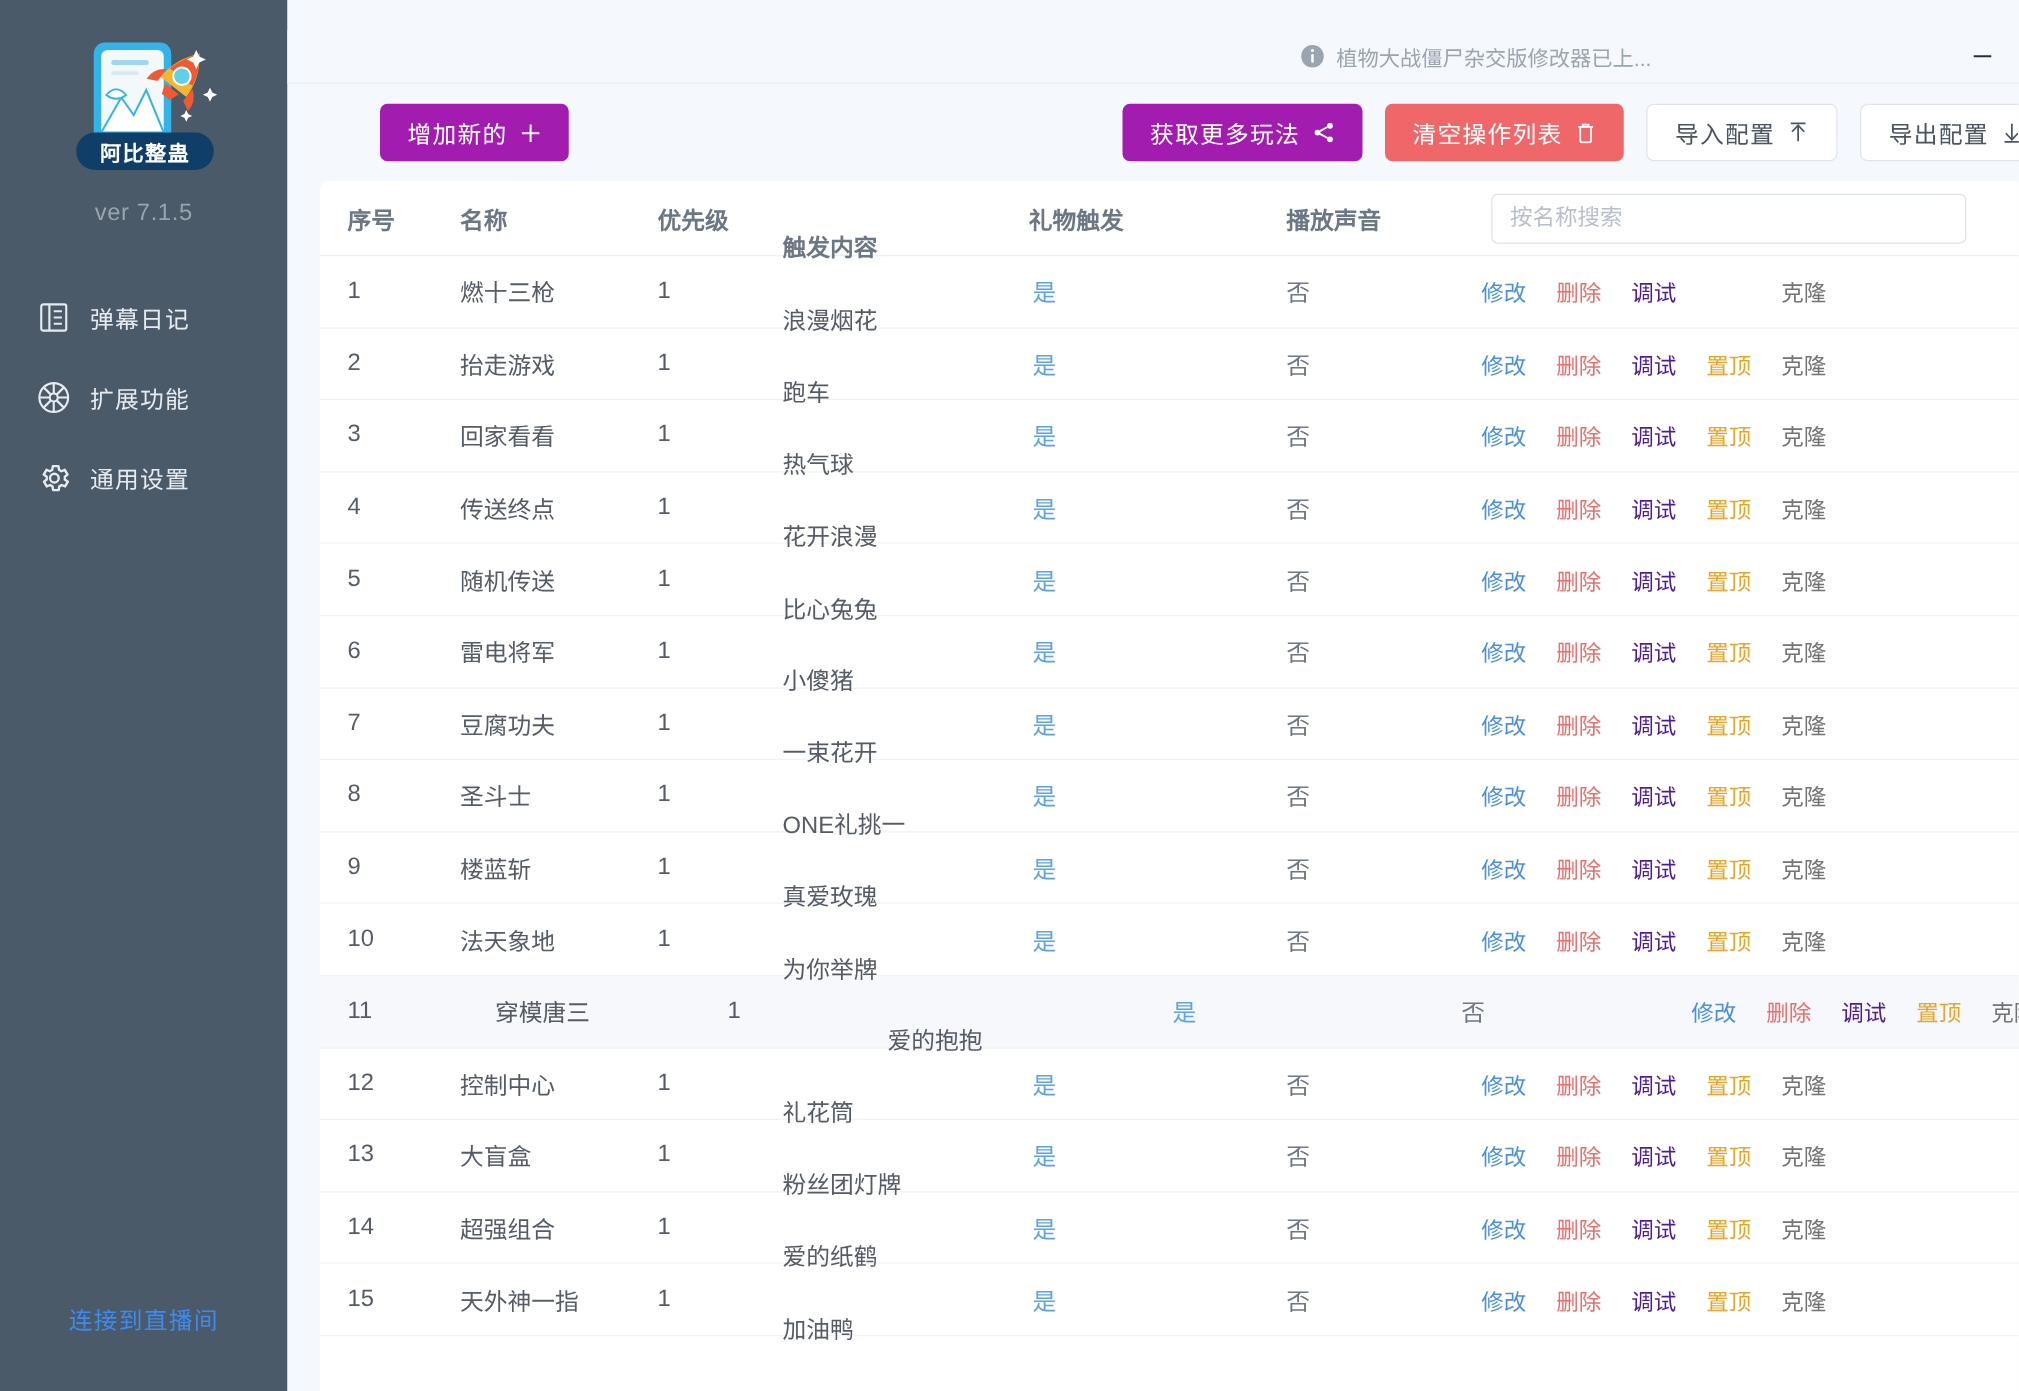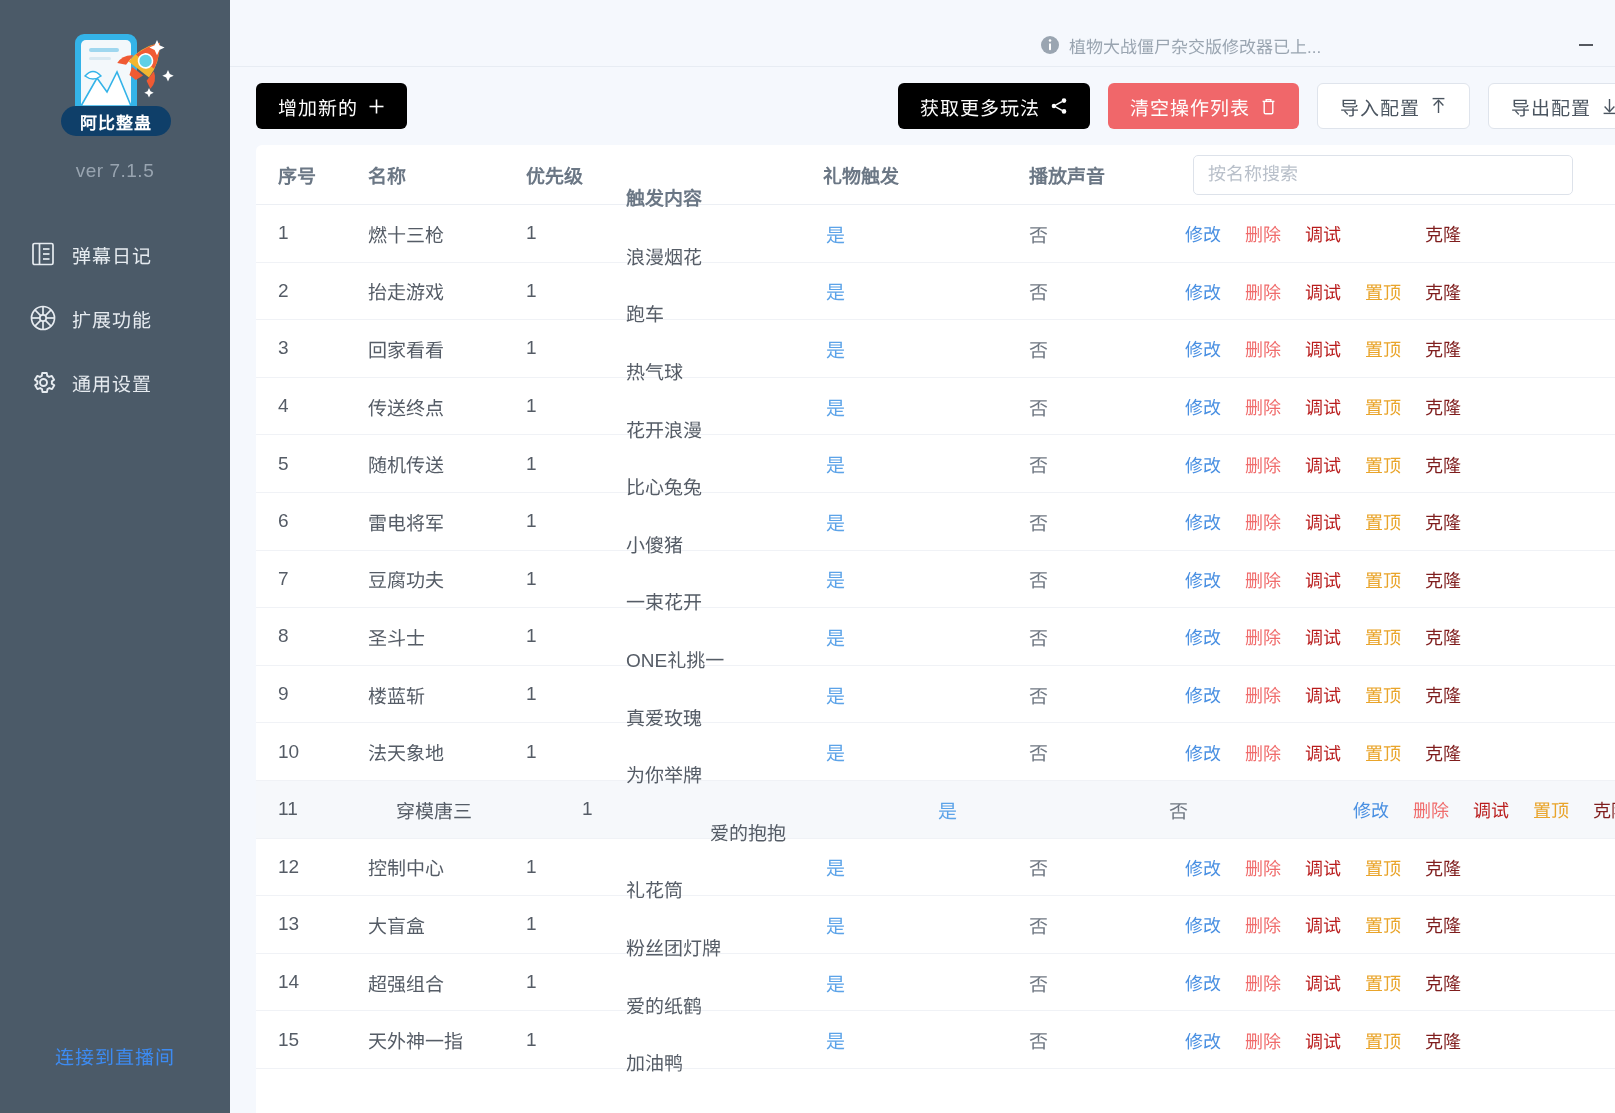--- a/index.html
+++ b/index.html
@@ -59,21 +59,21 @@
     display: flex; align-items: center;
     padding: 0 26px 0 26px;
   }
   .btn {
     height: 46px; border-radius: 6px; border: none;
     font-family: inherit; font-size: 19px; letter-spacing: 1px;
     display: inline-flex; align-items: center; justify-content: center;
     cursor: pointer; padding: 0 22px; white-space: nowrap;
   }
   .btn .bi { margin-left: 10px; display: inline-flex; align-items: center; }
-  .btn-blue { background: #000000; color: #fff; }
+  .btn-blue { background: #a21caf; color: #fff; margin-left: 48px; }
   .btn-red { background: #f0676a; color: #fff; }
   .btn-ghost { background: #fff; color: #4b5560; border: 1px solid #dfe4ec; }
   .spacer { flex: 1; }
   .gap { width: 18px; flex: 0 0 18px; }
 
   
   .table-card {
     margin: 0 26px; background: #fff;
     border-radius: 6px 6px 0 0;
     flex: 1; display: flex; flex-direction: column; overflow: hidden;
@@ -105,23 +105,23 @@
 
   .link-yes { color: #5ca3e8; cursor: pointer; }
   .txt-no   { color: #707883; }
 
   .act {
     font-size: 18px; cursor: pointer; white-space: nowrap;
     width: 60px; text-align: center;
   }
   .act-edit  { color: #4a90e2; }
   .act-del   { color: #f06c6c; }
-  .act-debug { color: #b91c1c; }
+  .act-debug { color: #4c1d95; }
   .act-top   { color: #e9a42a; }
-  .act-clone { color: #7f1d1d; }
+  .act-clone { color: #737373; }
   .act-top.blank { visibility: hidden; }
 
   .search-box {
     width: 380px; height: 40px;
     border: 1px solid #dde2ea; border-radius: 5px;
     background: #fff; display: flex; align-items: center;
     padding: 0 14px; margin-left: 20px;
   }
   .search-box input {
     border: none; outline: none; width: 100%;

